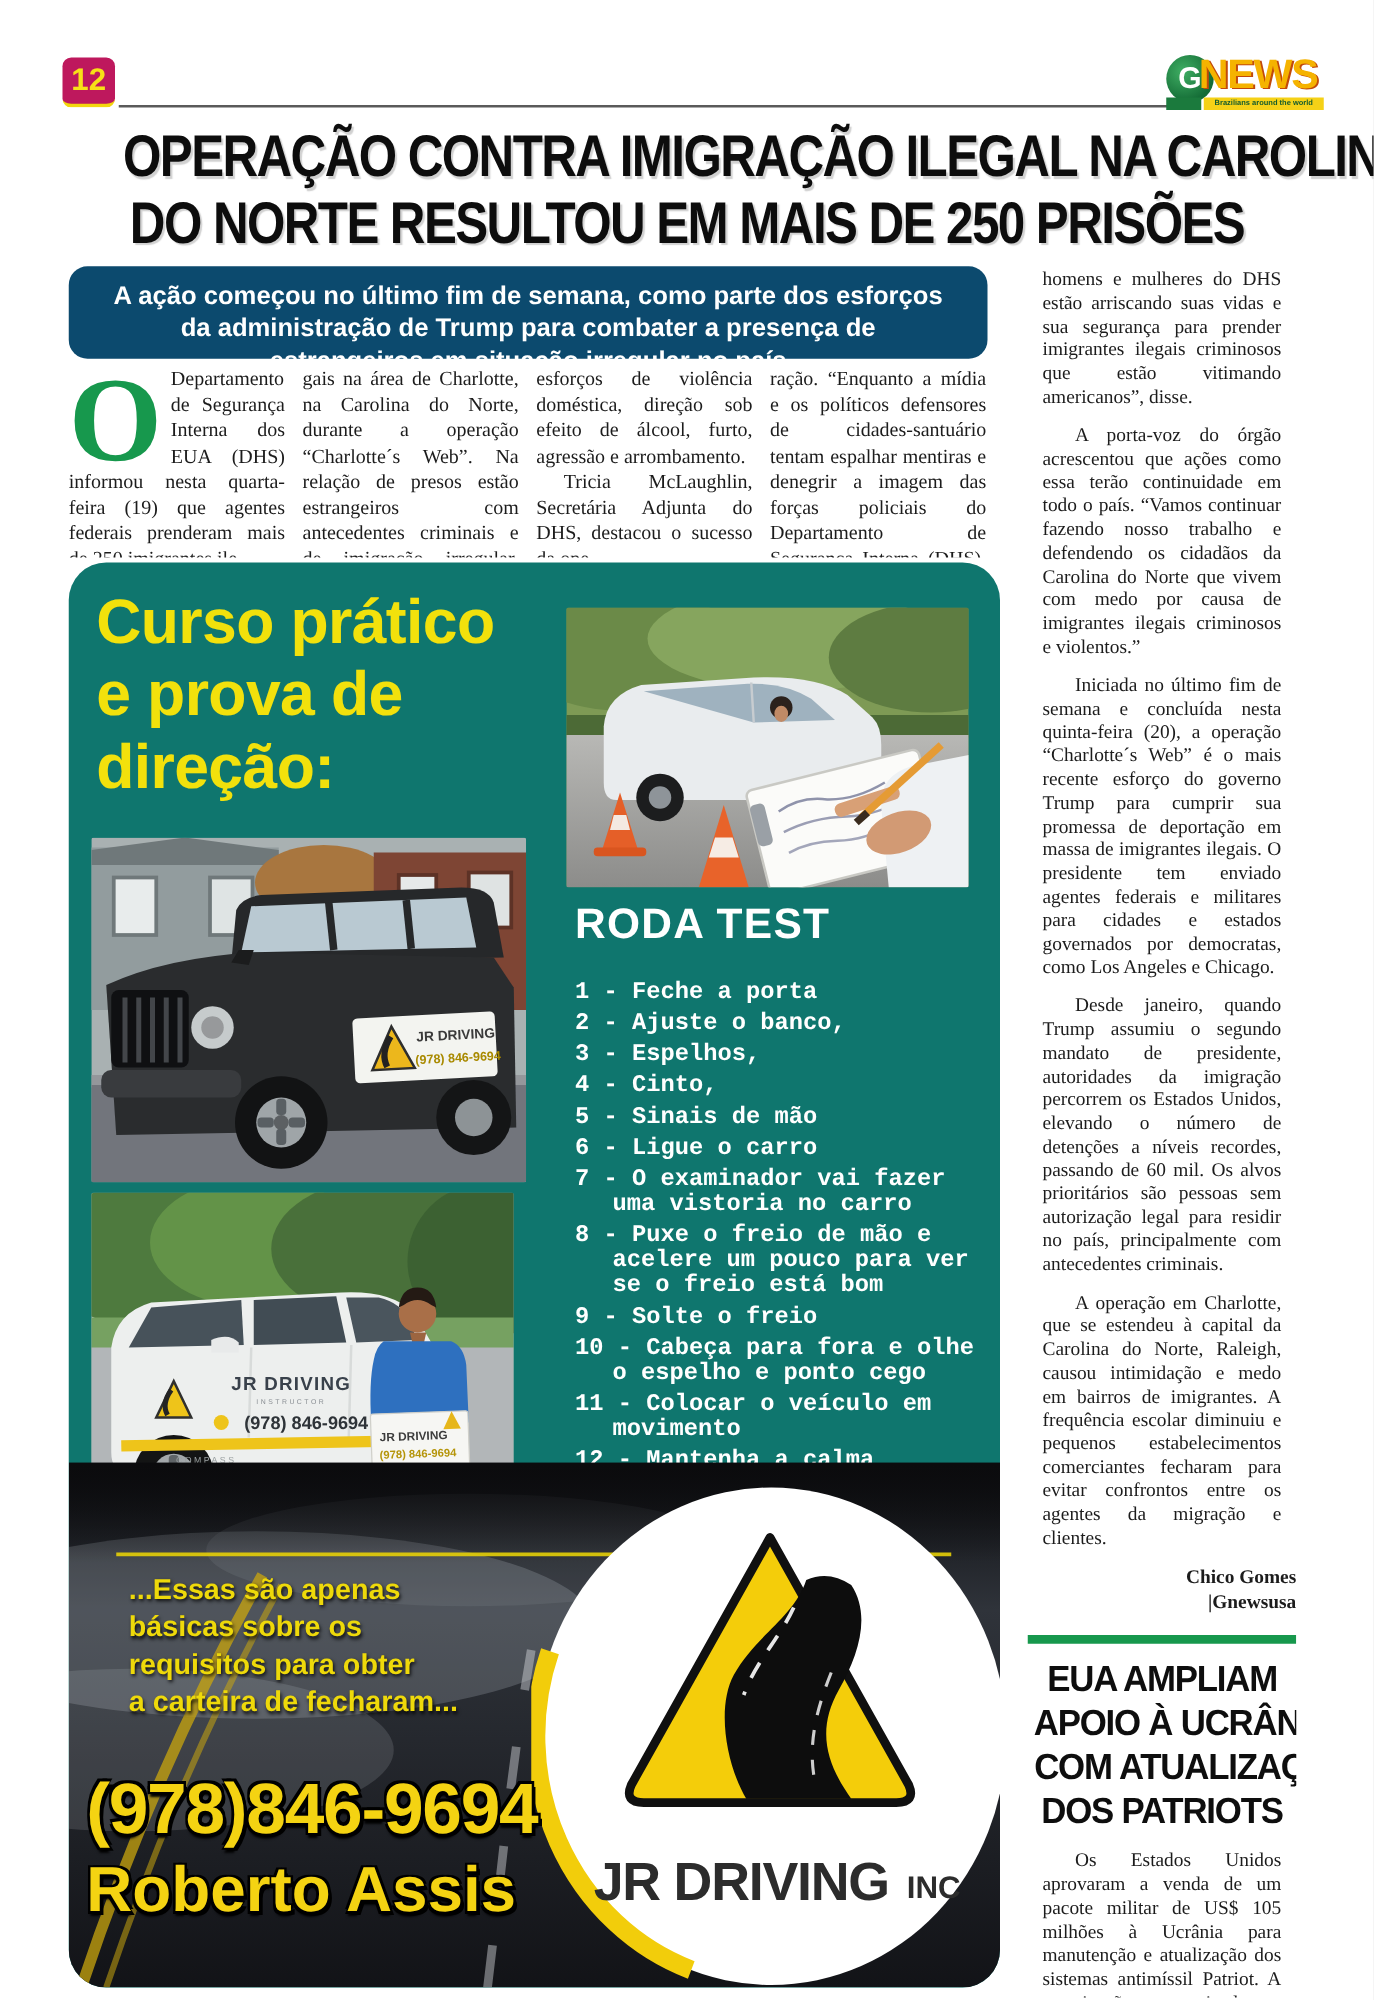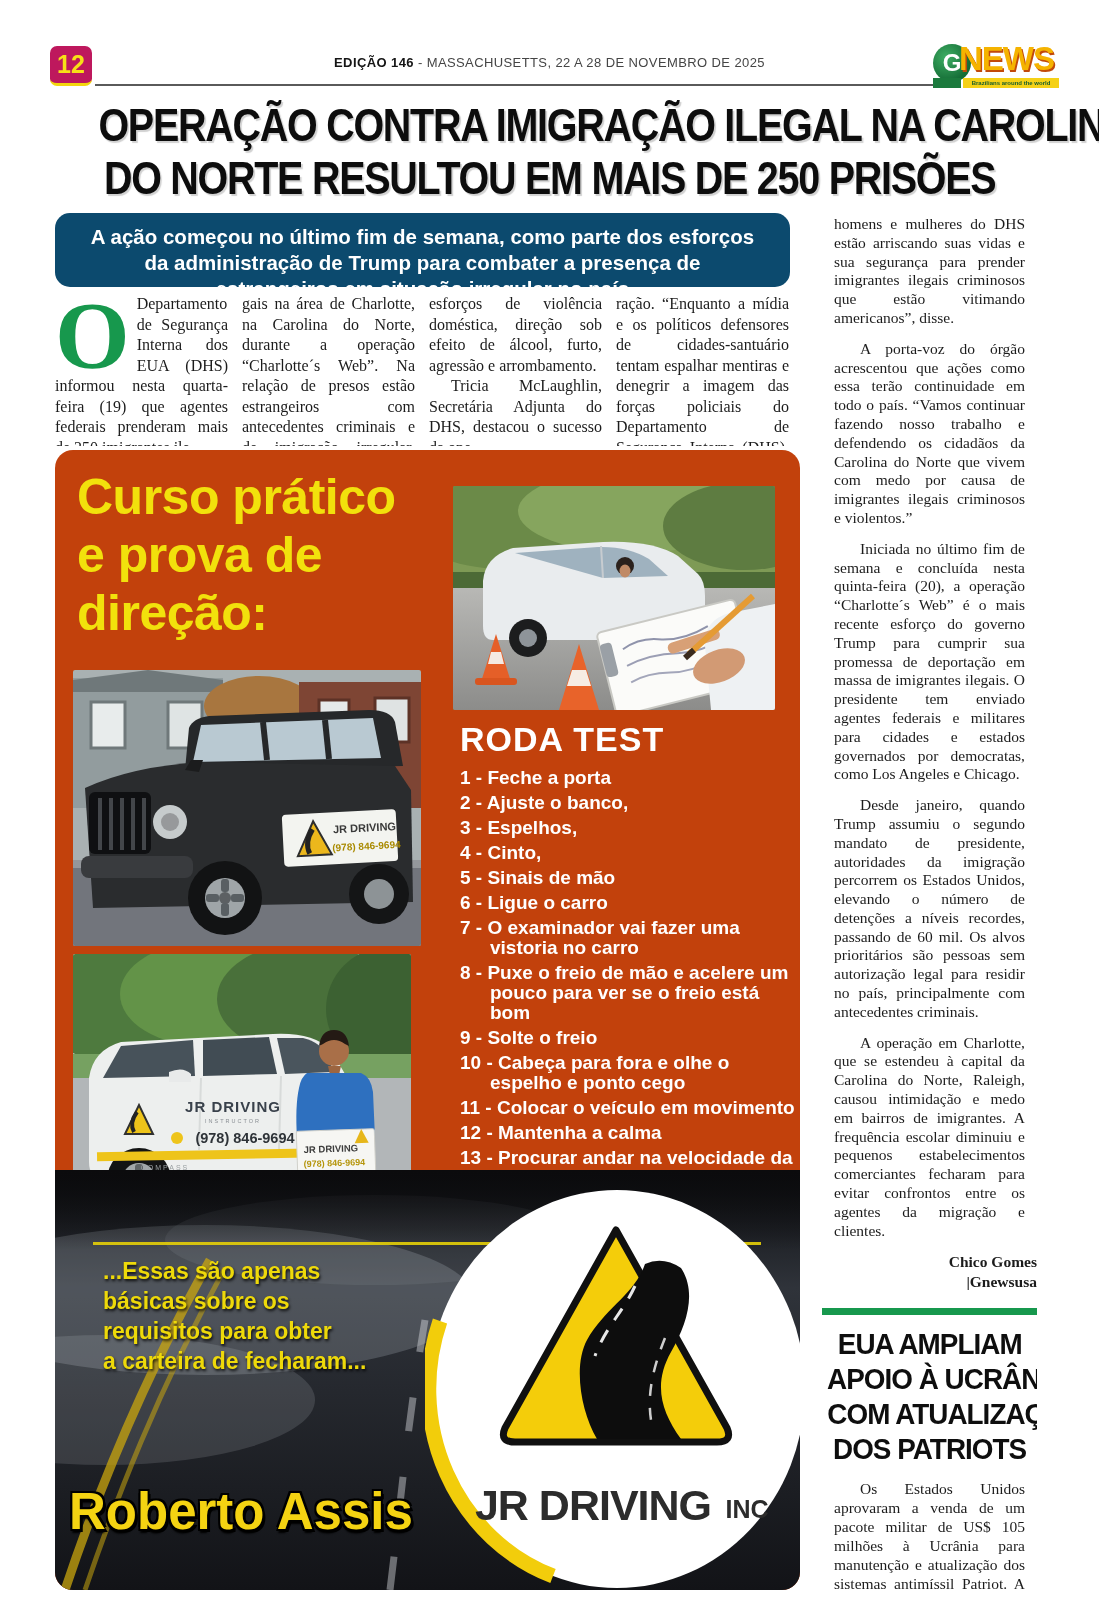--- a/index.html
+++ b/index.html
@@ -48,48 +48,45 @@
   .rightcol p.ind{text-indent:26px;}
   .byline{text-align:right;font-weight:700;margin-top:3px;line-height:20px;}
   .divider2{height:7px;background:#17984d;margin:16px 0 12px 0;}
   .h2wrap{text-align:center;}
   .h2line{display:inline-block;transform:scaleX(.96);transform-origin:50% 50%;white-space:nowrap;
     font-family:"Liberation Sans",sans-serif;font-weight:800;font-size:29px;line-height:35px;
     letter-spacing:-1px;color:#0e0e0e;}
   .a2body{margin-top:10px;font-size:15.5px;line-height:19px;}
 
   
-  .ad{left:55px;top:450px;width:745px;height:1140px;background:#c2410c;border-radius:18px;overflow:hidden;}
+  .ad{left:55px;top:450px;width:745px;height:1140px;background:#0f766e;border-radius:30px;overflow:hidden;}
   .ad-headline{left:22px;top:18px;font-weight:800;font-size:50px;line-height:58px;letter-spacing:-.5px;color:#f2e10c;}
   .photo{border-radius:2px;overflow:hidden;}
   .photo svg{display:block;}
   .roda-title{left:405px;top:270px;color:#ffffff;font-weight:800;font-size:34px;letter-spacing:1px;}
-  .roda-list{left:405px;top:318px;width:337px;color:#ffffff;}
+  .roda-list{left:405px;top:333px;width:337px;color:#ffffff;font-family:Liberation Mono, monospace;}
   .roda-item{font-weight:700;font-size:19px;line-height:20px;margin-bottom:5px;
     padding-left:30px;text-indent:-30px;}
   .yellow-line{left:38px;top:792px;width:668px;height:3px;background:#e5cf08;opacity:.9;z-index:3;}
   .info-text{left:48px;top:806px;width:360px;font-weight:800;font-size:23px;line-height:30px;
     color:#eed90a;text-shadow:1px 2px 3px rgba(0,0,0,.85);z-index:3;}
   .ad-phone{left:14px;top:964px;font-weight:800;font-size:57px;letter-spacing:-1px;color:#f4d312;z-index:6;
     text-shadow:3px 3px 0 #000,-2px -2px 0 #000,2px -2px 0 #000,-2px 2px 0 #000,0 4px 2px #000;}
   .ad-name{left:14px;top:1032px;font-weight:800;font-size:51px;color:#f4d312;z-index:6;
     text-shadow:3px 3px 0 #000,-2px -2px 0 #000,2px -2px 0 #000,-2px 2px 0 #000,0 4px 2px #000;}
   .road-band{left:0;top:720px;width:745px;height:420px;z-index:1;}
   .jr-logo{left:370px;top:738px;width:375px;height:402px;z-index:5;}
 </style>
 </head>
 <body>
 
 <div class="page">
 
   <div class="abs page-badge">
     <span>12</span>
-  </div>
-  <div class="abs edition">
-    <b>EDIÇÃO 146</b><span> - MASSACHUSETTS, 22 A 28 DE NOVEMBRO DE 2025</span>
   </div>
   <div class="abs header-rule"></div>
   <div class="abs gnews">
     <div class="gball">
         <span>G</span>
       </div>
     <div class="news">NEWS</div>
     <div class="taggreen"></div>
     <div class="tagbar">Brazilians around the world</div>
   </div>
@@ -350,20 +347,21 @@
       <div class="roda-item">13 - Procurar andar na velocidade da via</div>
     </div>
 
     <div class="abs yellow-line"></div>
     <div class="abs info-text">
       <div>...Essas são apenas</div>
       <div>básicas sobre os</div>
       <div>requisitos para obter</div>
       <div>a carteira de fecharam...</div>
     </div>
+    <div class="abs ad-phone">(978)846-9694</div>
     <div class="abs ad-name">Roberto Assis</div>
 
     <div class="abs jr-logo">
       <svg width="375" height="402" viewBox="0 0 375 402">
         <ellipse cx="192" cy="201" rx="188" ry="199" fill="#ffffff"></ellipse>
         <path d="M128 388 A188 199 0 0 1 15 133" fill="none" stroke="#f2cd0b" stroke-width="15"></path>
         <g transform="translate(60,28)">
           <path d="M131 14 L242 212 Q248 226 232 226 L30 226 Q14 226 20 212 Z" fill="#f4cd0a" stroke="#101010" stroke-width="7" stroke-linejoin="round"></path>
           <path d="M160 48 C150 78 120 92 102 124 C88 150 96 196 112 223 L196 223 C176 195 168 168 186 136 C202 108 212 76 196 52 Q178 40 160 48 Z" fill="#0d0d0d"></path>
           <path d="M150 70 C138 96 120 112 110 140" stroke="#ffffff" stroke-width="3" fill="none" stroke-dasharray="14 12" opacity=".9"></path>

